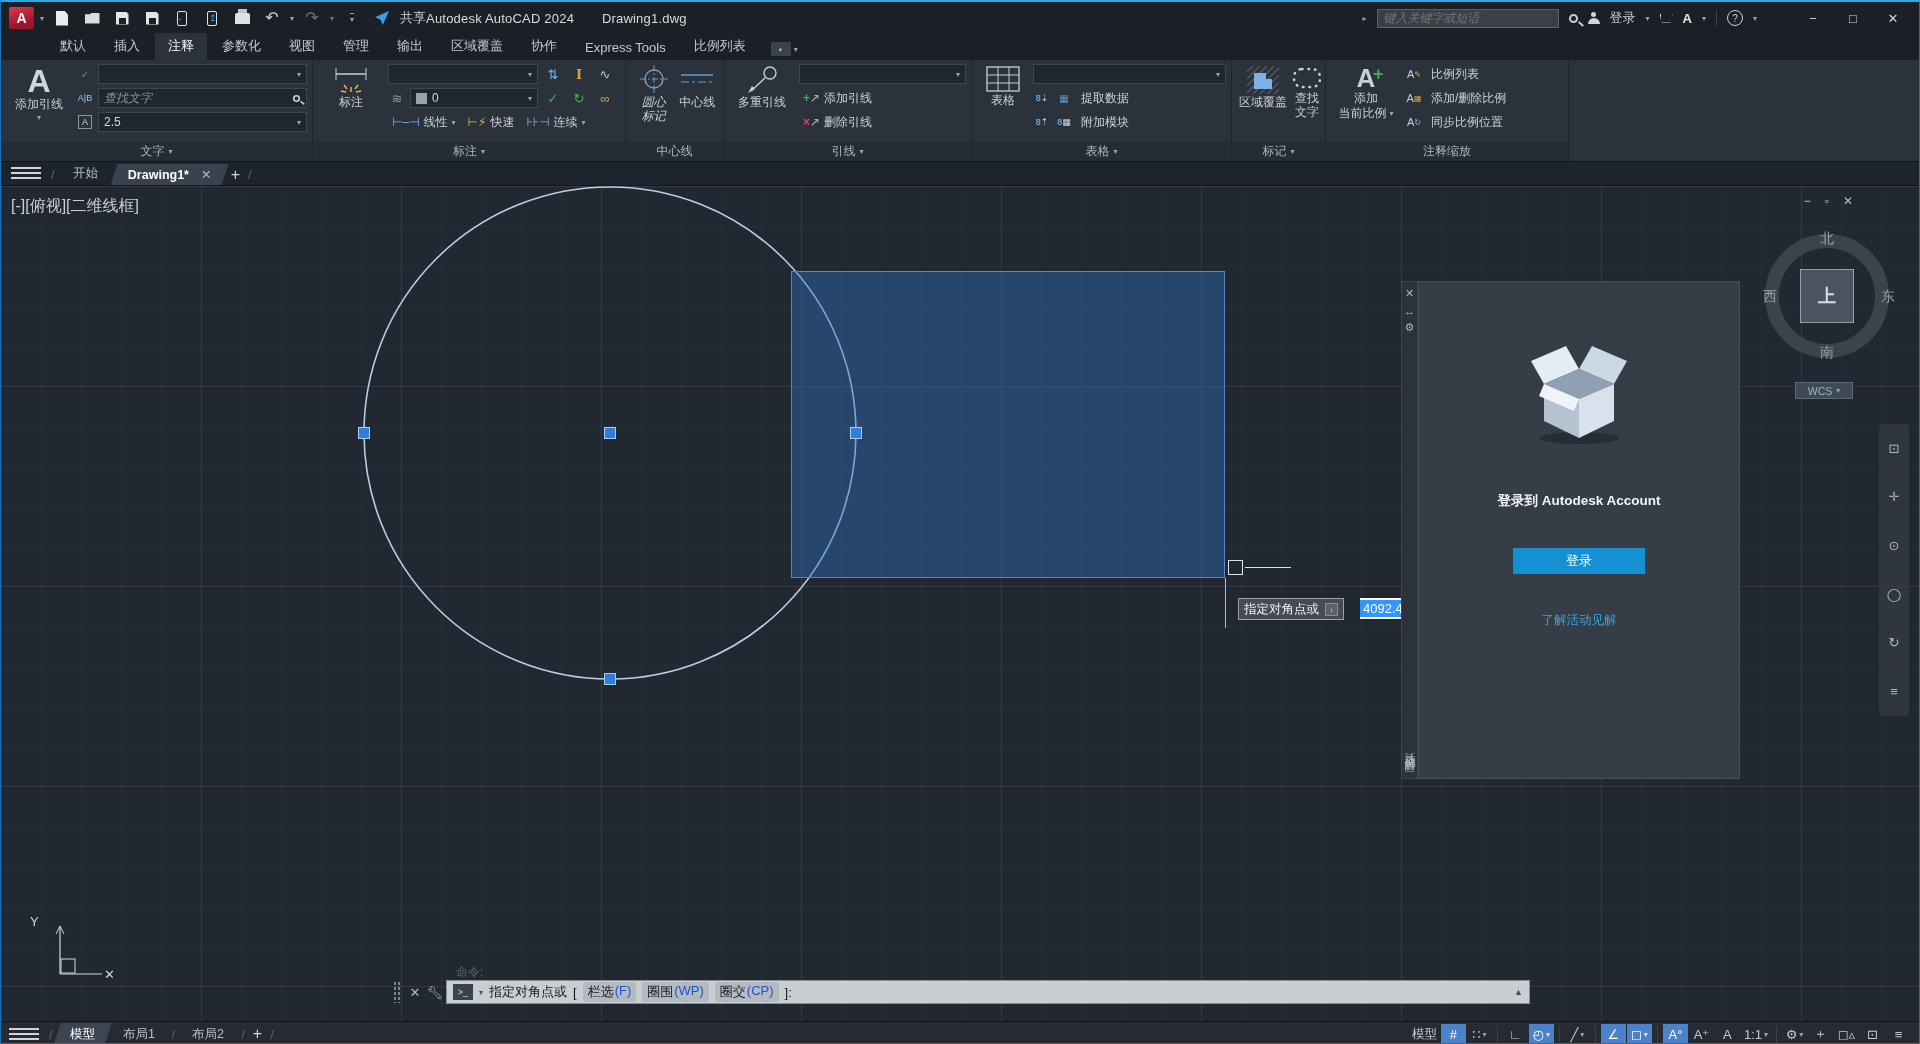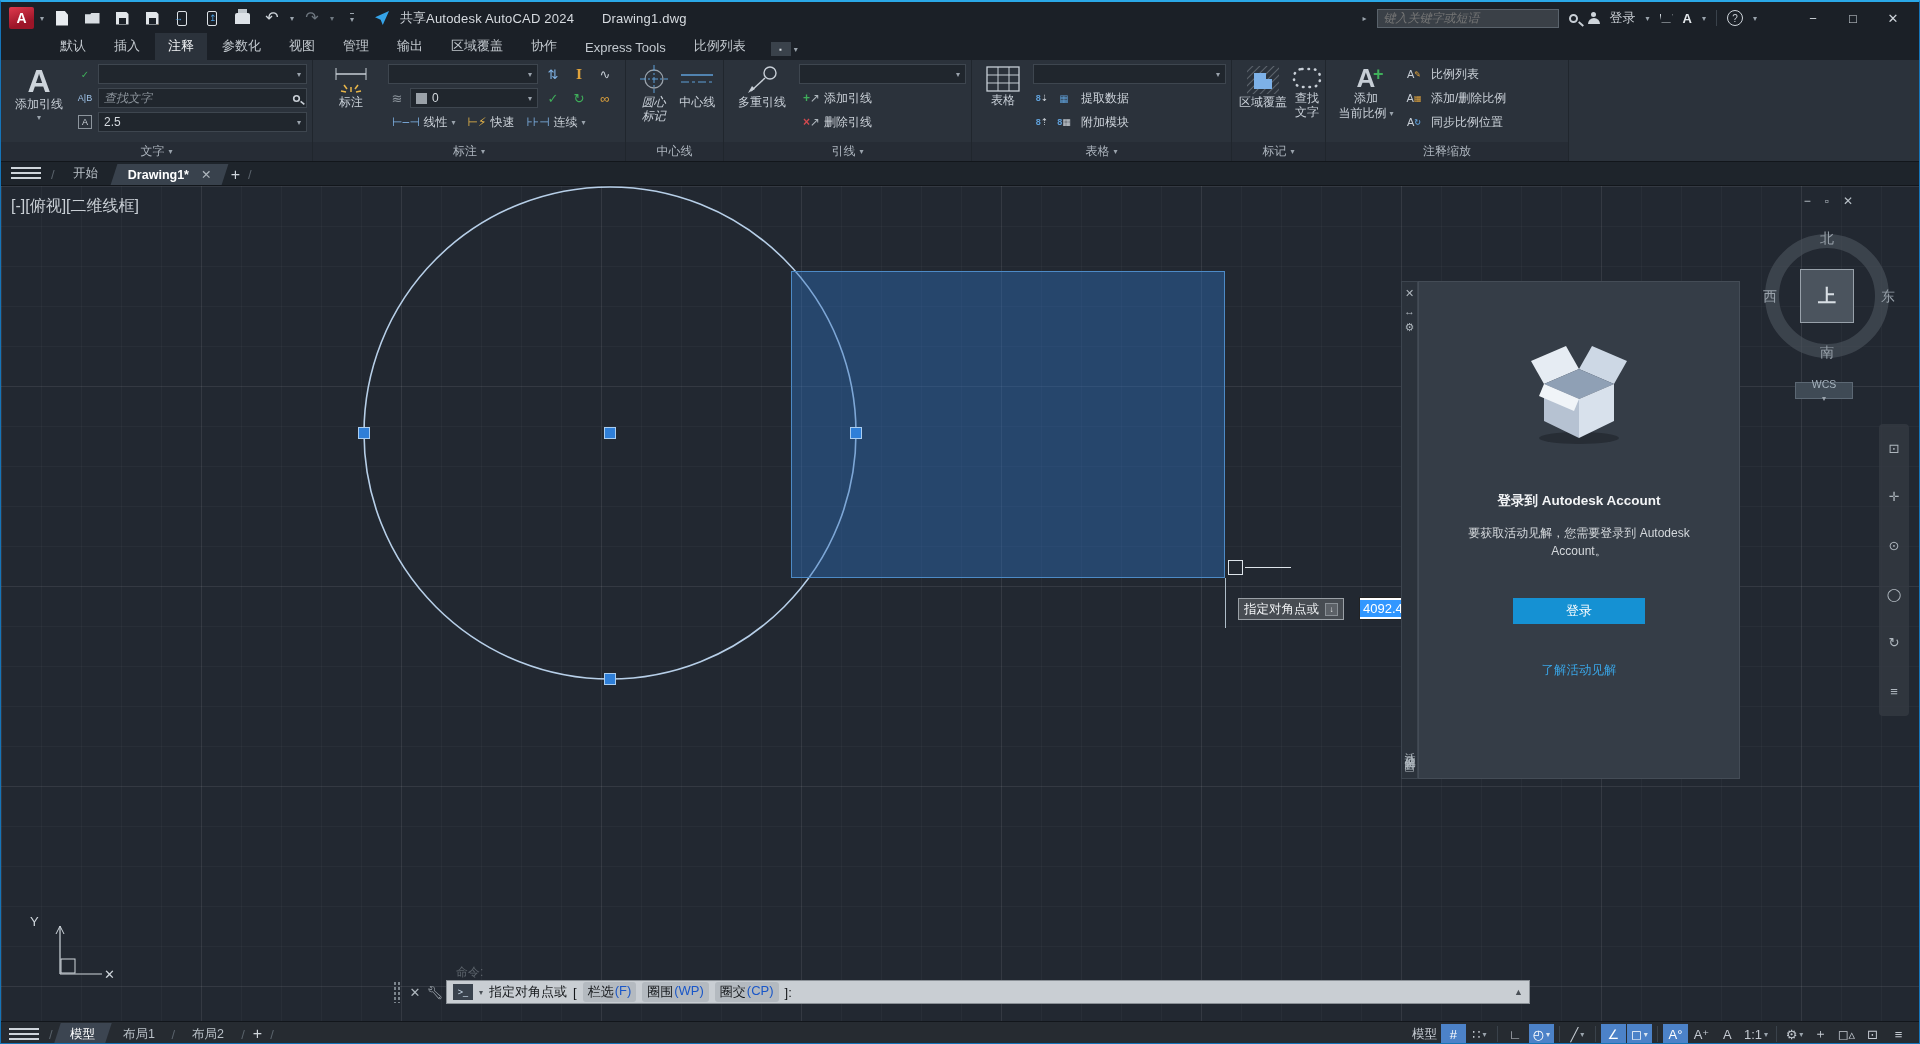--- a/index.html
+++ b/index.html
@@ -100,21 +100,21 @@
   .dyn-y { position:absolute; left:1441px; top:411px; width:77px; height:23px; background:#a9adb2; border:1px solid #222;
     color:#15181b; font-size:13px; display:flex; align-items:center; padding:0 4px; }
 
   
   .vcube { position:absolute; left:1756px; top:44px; width:140px; height:132px; }
   .vc-ring { position:absolute; left:8px; top:4px; width:124px; height:124px; border-radius:50%; border:14px solid rgba(73,81,90,.65); }
   .vc-face { position:absolute; left:43px; top:39px; width:54px; height:54px; background:#4b545e; border:1px solid #98a1aa;
     color:#d8dee4; font-size:18px; font-weight:bold; display:flex; align-items:center; justify-content:center; }
   .vc-lab { position:absolute; color:#99a2ab; font-size:14px; }
   .wcsbox { position:absolute; left:1794px; top:196px; width:58px; height:17px; background:#3f4a55; border:1px solid #5c6874;
-    color:#a5b2bd; font-size:10.5px; display:flex; align-items:center; justify-content:center; gap:4px;flex-direction:column; }
+    color:#a5b2bd; font-size:10.5px; display:flex; align-items:center; justify-content:center; gap:4px; }
 
   
   .navstrip { position:absolute; left:1878px; top:238px; width:30px; height:292px; background:rgba(52,58,66,.8);
     border-radius:4px; display:flex; flex-direction:column; align-items:center; justify-content:space-around; color:#aeb6bd; font-size:13px; }
 
   
   .pal-strip { position:absolute; left:1400px; top:95px; width:17px; height:498px; background:#2b323b; border:1px solid #3d454f;
     display:flex; flex-direction:column; align-items:center; padding:3px 0; color:#aeb6bd; }
   .pal-strip .si { height:17px; font-size:11px; display:flex; align-items:center; justify-content:center; }
   .pal-vtext { writing-mode:vertical-rl; font-size:11px; color:#aeb6bd; letter-spacing:2px; margin-top:auto; }
@@ -595,21 +595,20 @@
     <svg width="132" height="112" style="margin-top:52px;">
       <ellipse cx="66" cy="104" rx="40" ry="6" fill="#272d35"></ellipse>
       <polygon points="31,50 66,35 53,12 18,27" fill="#e6ecf3"></polygon>
       <polygon points="66,35 101,50 114,27 79,12" fill="#cdd8e5"></polygon>
       <polygon points="31,50 66,65 101,50 66,35" fill="#8fa0b5"></polygon>
       <polygon points="31,50 66,65 66,104 31,87" fill="#b6c2d2"></polygon>
       <polygon points="66,65 101,50 101,87 66,104" fill="#d8e1ec"></polygon>
       <polygon points="31,50 66,65 61,77 26,62" fill="#f0f4f8"></polygon>
     </svg>
     <div class="pal-title">登录到 Autodesk Account</div>
-    <div class="pal-body">要获取活动见解，您需要登录到 Autodesk Account。</div>
     <button class="pal-btn">登录</button>
     <a class="pal-link">了解活动见解</a>
   </div>
 
   <div class="cmdhist">命令:</div>
   <div class="cmdbar">
     <div class="cmd-handle"></div>
     <span class="cmd-x">✕</span>
     <span class="cmd-wrench">🔧︎</span>
     <div class="cmd-field">

